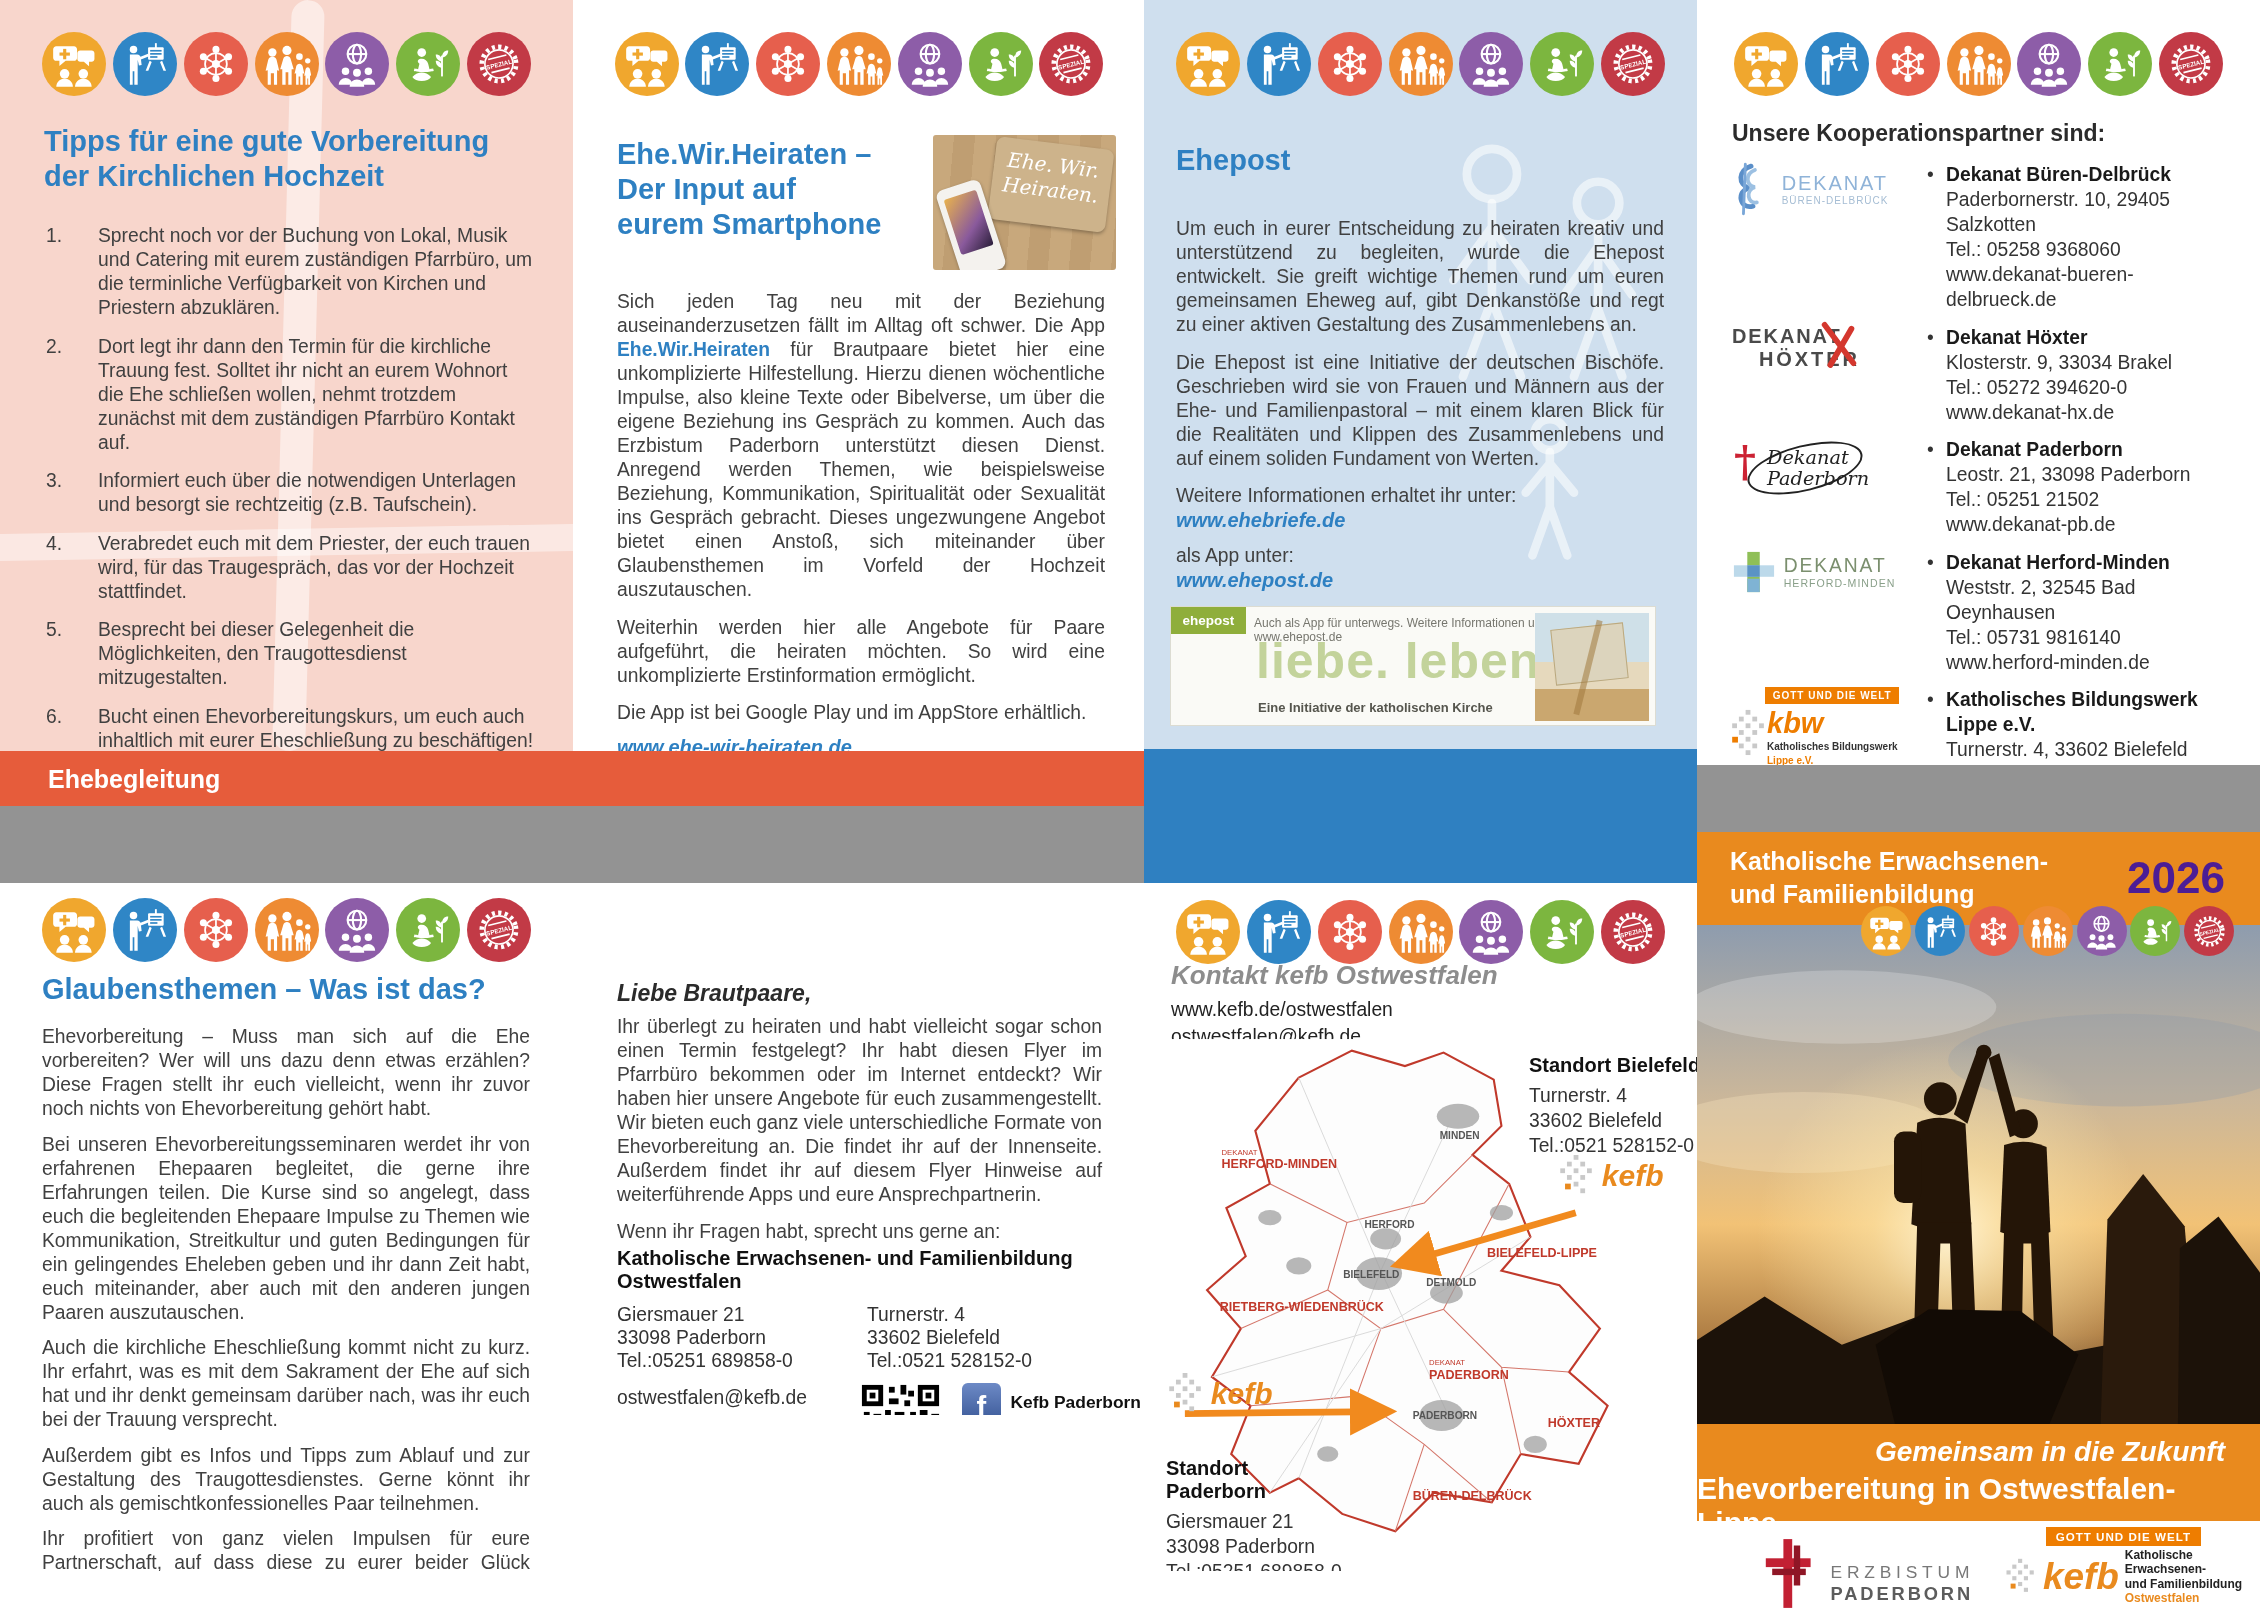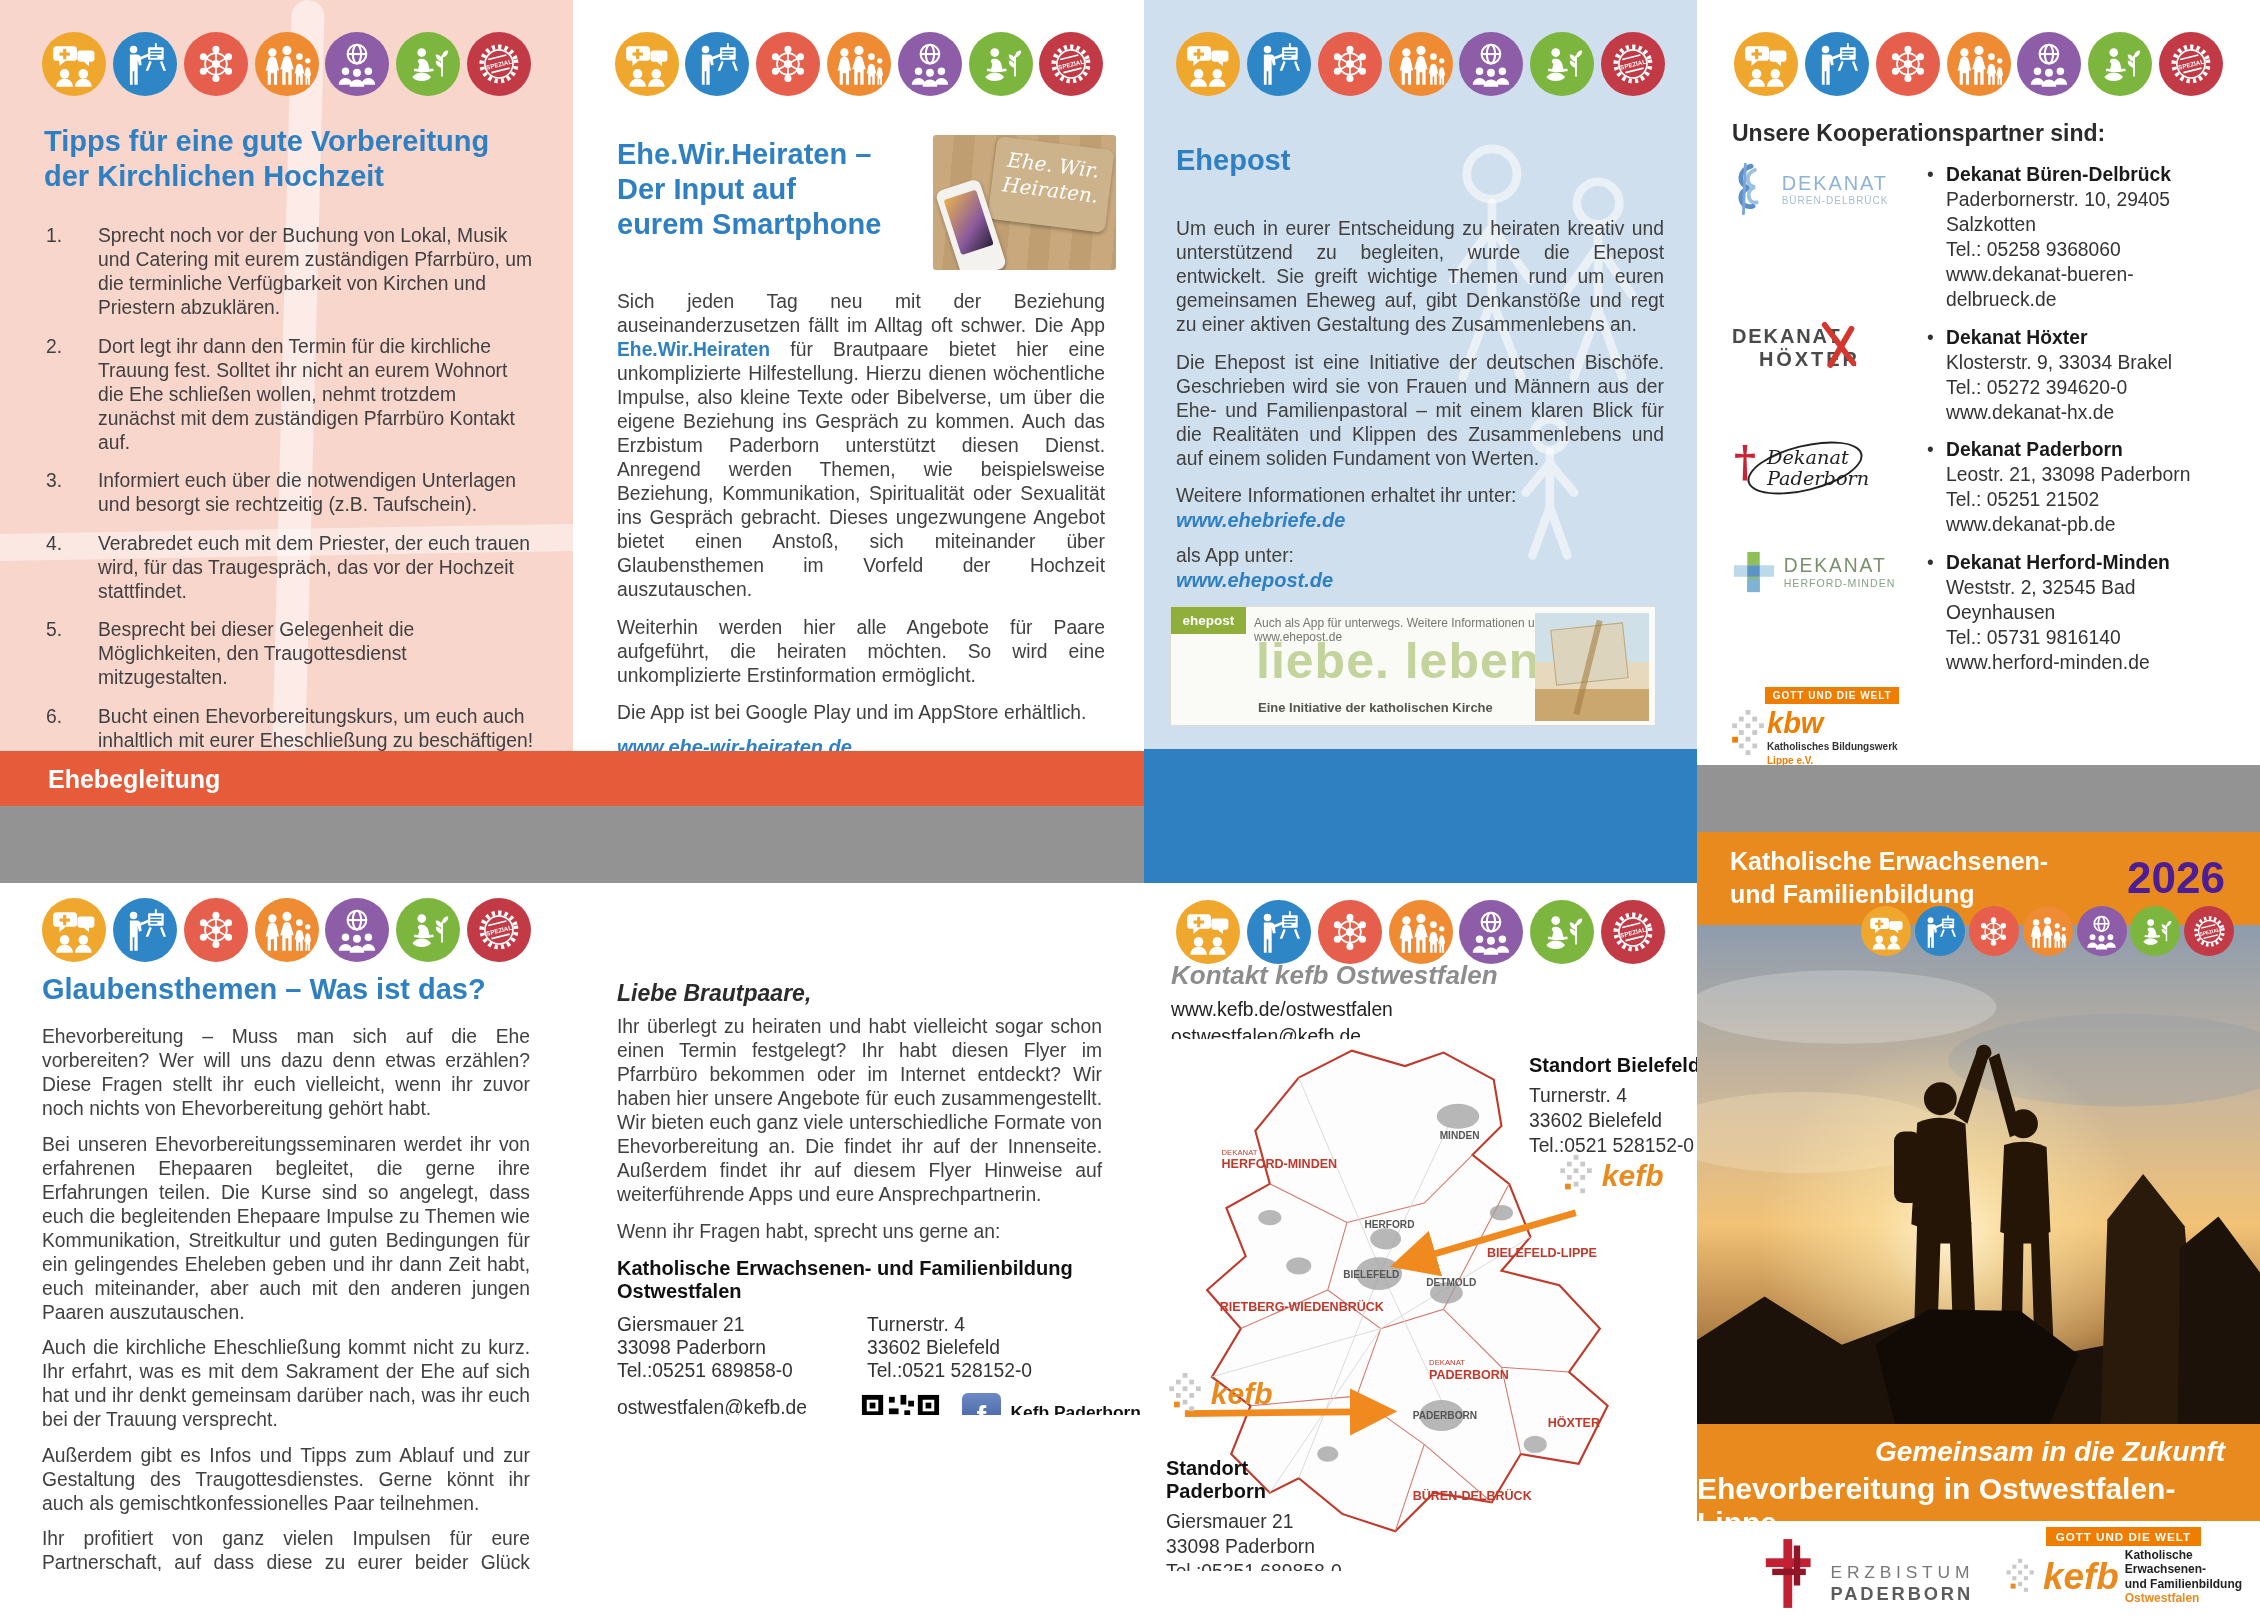--- a/index.html
+++ b/index.html
@@ -776,20 +776,25 @@
                   <rect x="21" y="37" width="5" height="5"></rect>
                   <rect x="14" y="44" width="5" height="5"></rect>
                 </g>
               <rect x="0" y="30" width="6" height="6" fill="#ee7d00"></rect>
             </svg>
             <div class="kbw-name">kbw</div>
             <div class="kbw-s1">Katholisches Bildungswerk</div>
             <div class="kbw-s2">Lippe e.V.</div>
           </div>
         </div>
+        <div class="p-text">
+          <div class="p-name">Katholisches Bildungswerk Lippe e.V.</div>
+          <div>Turnerstr. 4, 33602 Bielefeld</div>
+
+        </div>
       </div>
 
     </div>
   </section>
 
   <div class="abs bar-ehebegleitung">
     <span class="bar-label" style="position:absolute;left:48px;top:50%;transform:translateY(-50%)">Ehebegleitung</span>
   </div>
   <div class="abs bar-blue"></div>
   <div class="abs gray-left"></div>
@@ -915,21 +920,21 @@
       <p style="margin:0 0 11.6px">Auch die kirchliche Eheschließung kommt nicht zu kurz. Ihr erfahrt, was es mit dem Sakrament der Ehe auf sich hat und ihr denkt gemeinsam darüber nach, was ihr euch bei der Trauung versprecht.</p>
       <p style="margin:0 0 11.6px">Außerdem gibt es Infos und Tipps zum Ablauf und zur Gestaltung des Traugottesdienstes. Gerne könnt ihr auch als gemischtkonfessionelles Paar teilnehmen.</p>
       <p style="margin:0">Ihr profitiert von ganz vielen Impulsen für eure Partnerschaft, auf dass diese zu eurer beider Glück gelinge!</p>
     </div>
   </section>
 
   <section class="panel-brautpaare">
     <div class="bp-flow">
       <div class="salutation">Liebe Brautpaare,</div>
       <p class="body-t just" style="margin:0 0 13.5px">Ihr überlegt zu heiraten und habt vielleicht sogar schon einen Termin festgelegt? Ihr habt diesen Flyer im Pfarrbüro bekommen oder im Internet entdeckt? Wir haben hier unsere Angebote für euch zusammengestellt. Wir bieten euch ganz viele unterschiedliche Formate von Ehevorbereitung an. Die findet ihr auf der Innenseite. Außerdem findet ihr auf diesem Flyer Hinweise auf weiterführende Apps und eure Ansprechpartnerin.</p>
-      <p class="body-t" style="margin:0 0 13px">Wenn ihr Fragen habt, sprecht uns gerne an:</p>
+      <p class="body-t" style="margin:0 0 3px">Wenn ihr Fragen habt, sprecht uns gerne an:</p>
       <div style="font-weight:bold;font-size:20px;color:#111;margin-bottom:9.7px">Katholische Erwachsenen- und Familienbildung Ostwestfalen</div>
       <div class="addr-row">
         <div class="addr-col">
           <div>Giersmauer 21</div>
           <div>33098 Paderborn</div>
           <div>Tel.:05251 689858-0</div>
         </div>
         <div class="addr-col">
           <div>Turnerstr. 4</div>
           <div>33602 Bielefeld</div>

